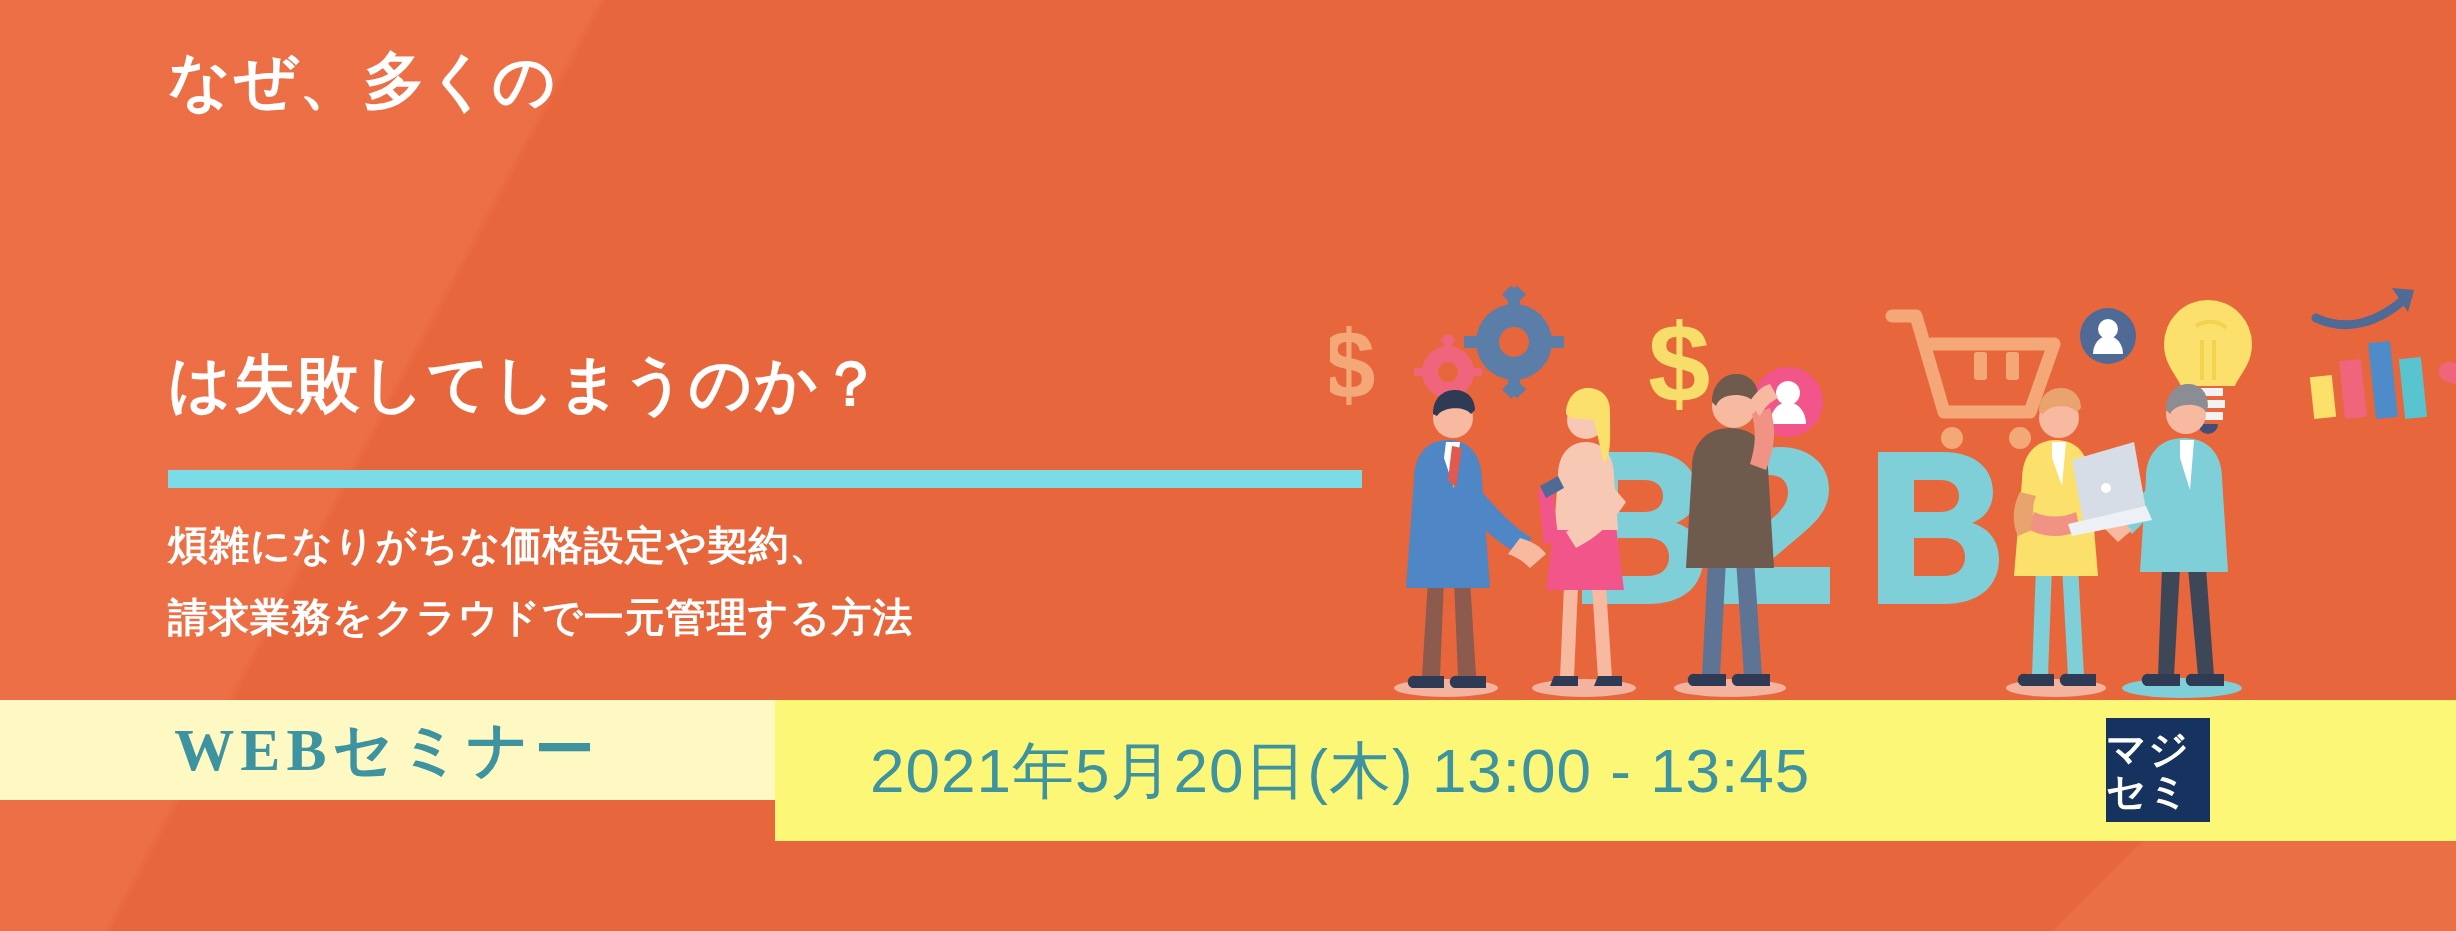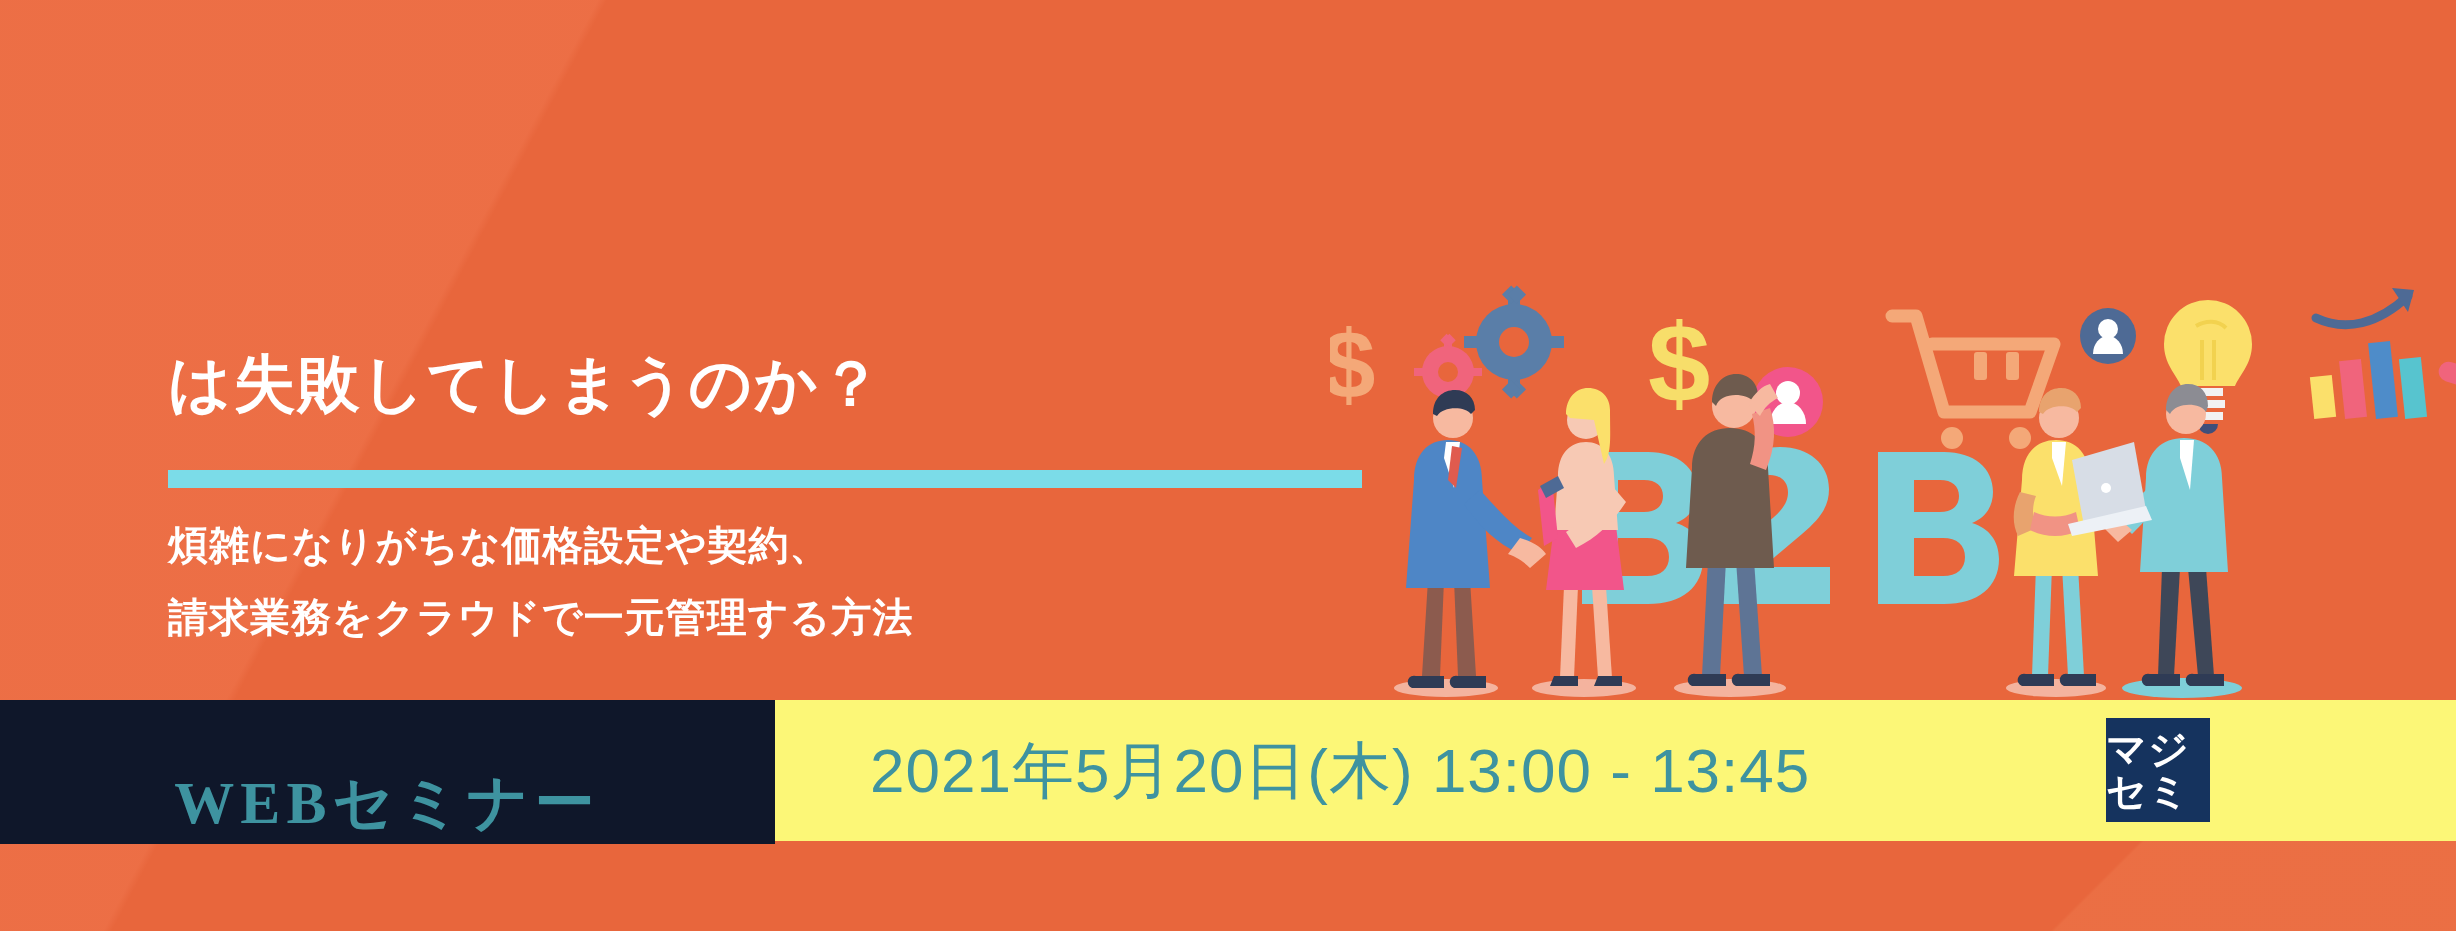--- a/index.html
+++ b/index.html
@@ -47,22 +47,22 @@
     background:#7BDCE8;
   }
   .desc{
     position:absolute;left:168px;top:520px;
     font-size:40px;font-weight:700;color:#FFFFFF;line-height:1.28;
     letter-spacing:1px;white-space:pre;
   }
 
   
   .bar-white{
-    position:absolute;left:0;top:700px;width:775px;height:144px;background:#0f172a;
-    display:flex;align-items:flex-end;justify-content:center;
+    position:absolute;left:0;top:700px;width:775px;height:100px;background:#fef9c3;
+    display:flex;align-items:center;justify-content:center;
   }
   .bar-white-text{
     font-family:"Liberation Serif","DejaVu Serif",serif;
     font-size:60px;font-weight:700;color:#3E93A0;letter-spacing:6px;
   }
   .bar-yellow{
     position:absolute;left:775px;top:700px;width:1681px;height:141px;background:#FCF777;
     display:flex;align-items:center;
   }
   .bar-yellow-text{
@@ -86,20 +86,21 @@
 </style>
 </head>
 <body>
 
 <div class="banner">
 
   <div class="bg-wedge"></div>
   <div class="bg-wedge2"></div>
 
   <div class="copy">
+    <div class="line-sub1">なぜ、多くの</div>
     <div class="line-sub2">は失敗してしまうのか？</div>
     <div class="divider"></div>
     <div class="desc">煩雑になりがちな価格設定や契約、</div>
     <div class="desc" style="top:592px">請求業務をクラウドで一元管理する方法</div>
   </div>
 
   <div class="illo">
     <svg viewBox="0 0 1126 420" xmlns="http://www.w3.org/2000/svg">
 
       <g fill="#7FCFD9">

